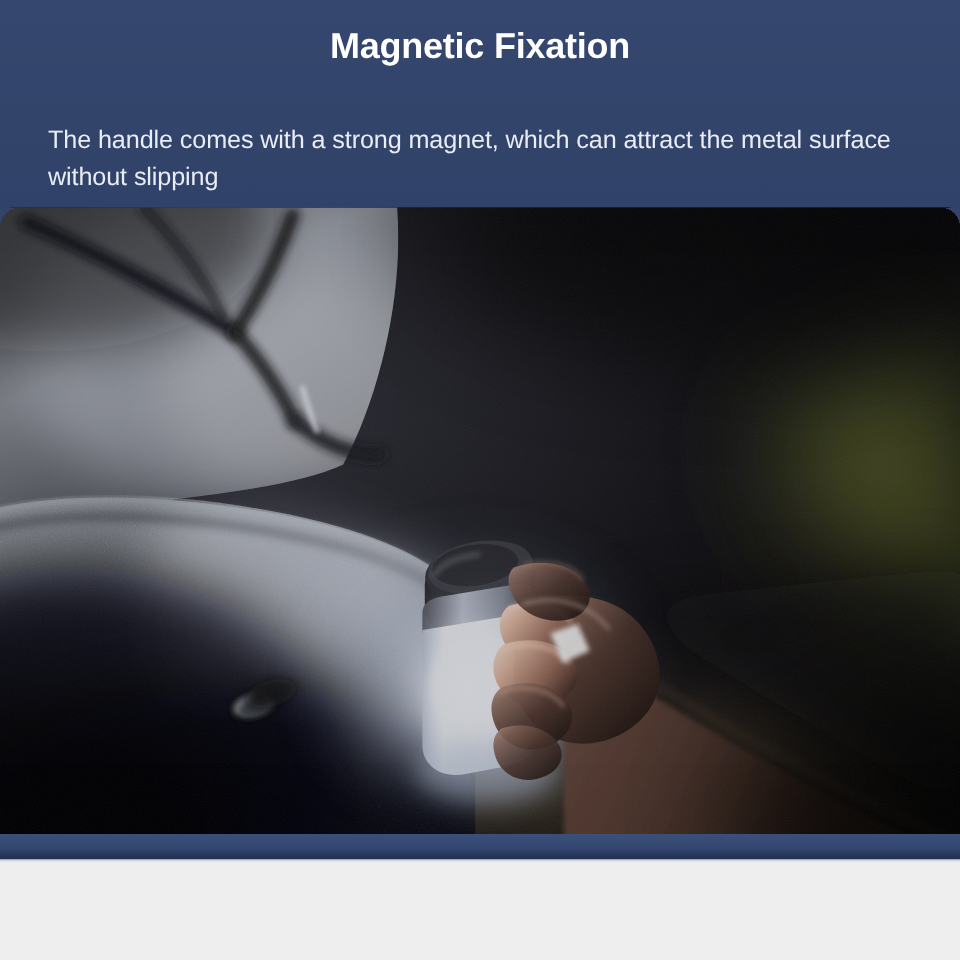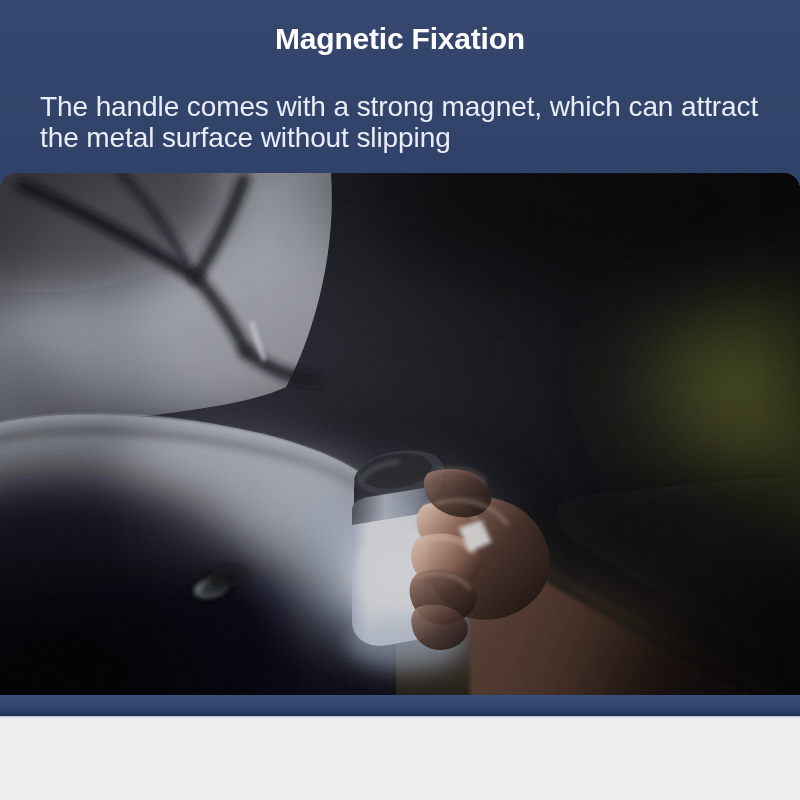--- a/index.html
+++ b/index.html
@@ -40,24 +40,24 @@
     text-align: center;
     color: #ffffff;
     font-size: 30px;
     font-weight: bold;
     letter-spacing: -0.2px;
     line-height: 1.1;
   }
   .header-sub {
     position: absolute;
     left: 40px;
-    top: 91px;
+    top: 101px;
     width: 754px;
     color: #e9edf5;
-    font-size: 28px;
+    font-size: 21px;
     font-weight: 400;
     line-height: 31px;
     letter-spacing: -0.1px;
   }
 
   
   .photo {
     position: absolute;
     left: 0;
     top: 173px;

